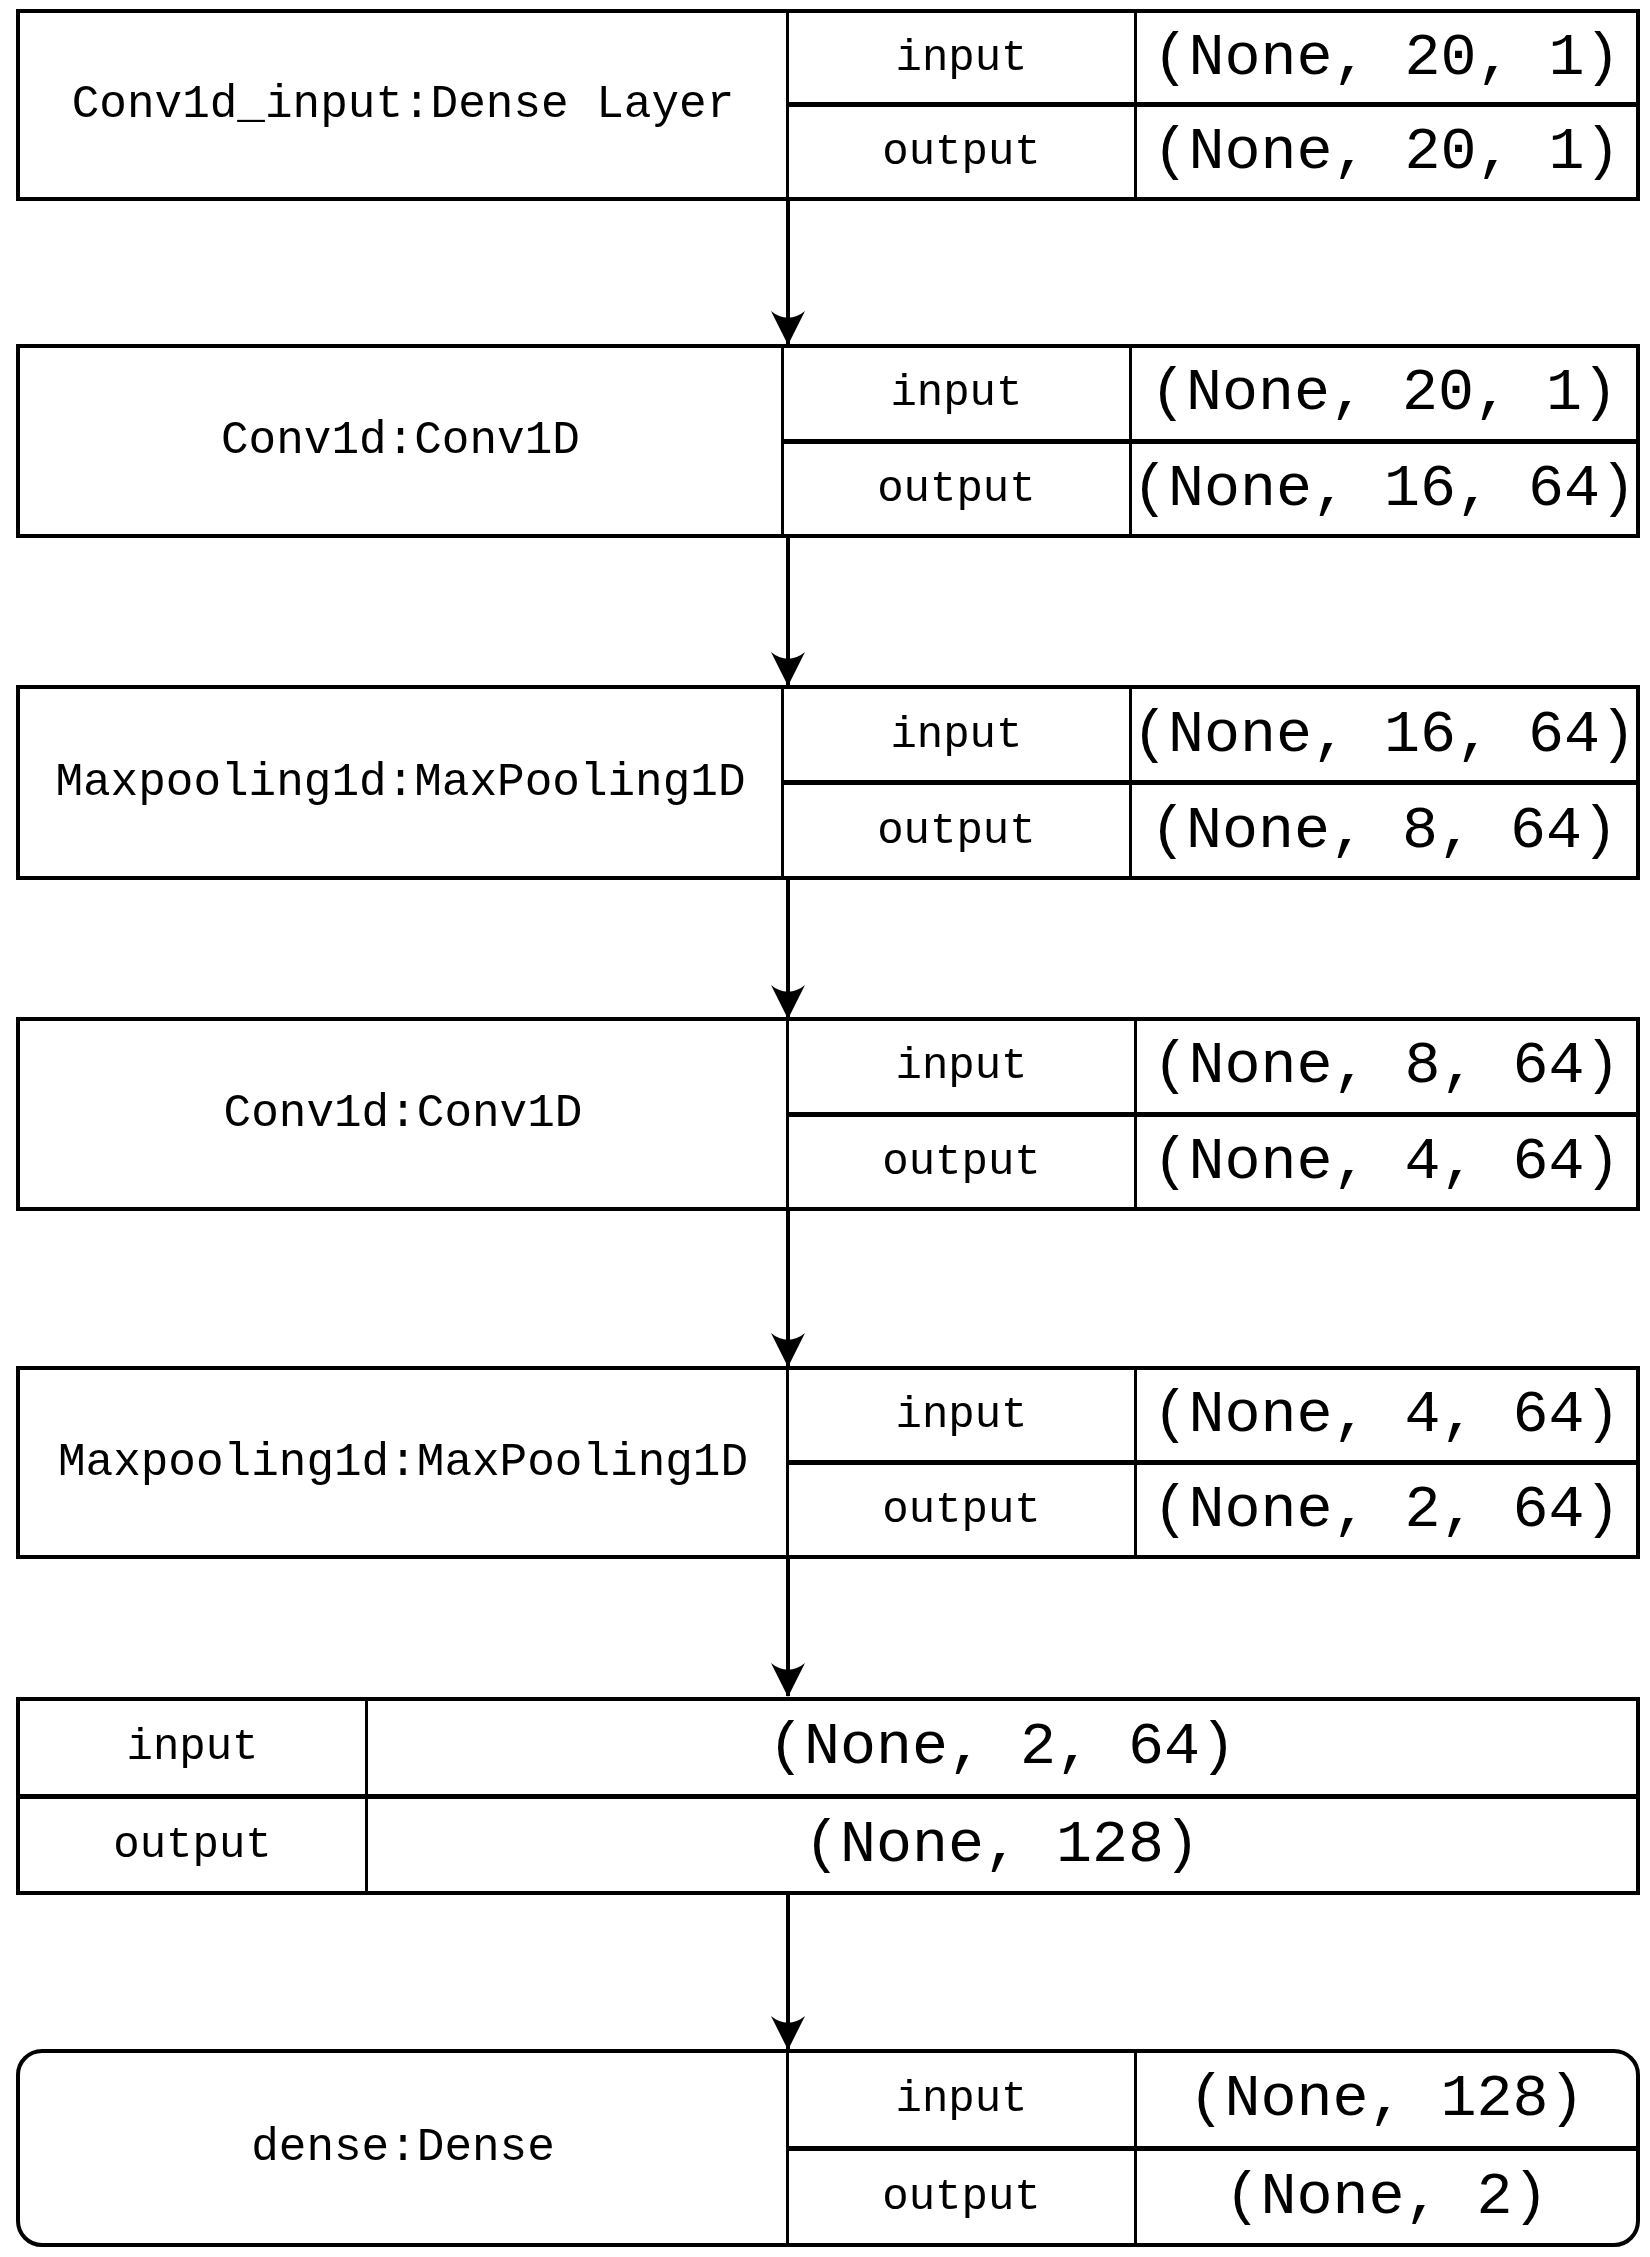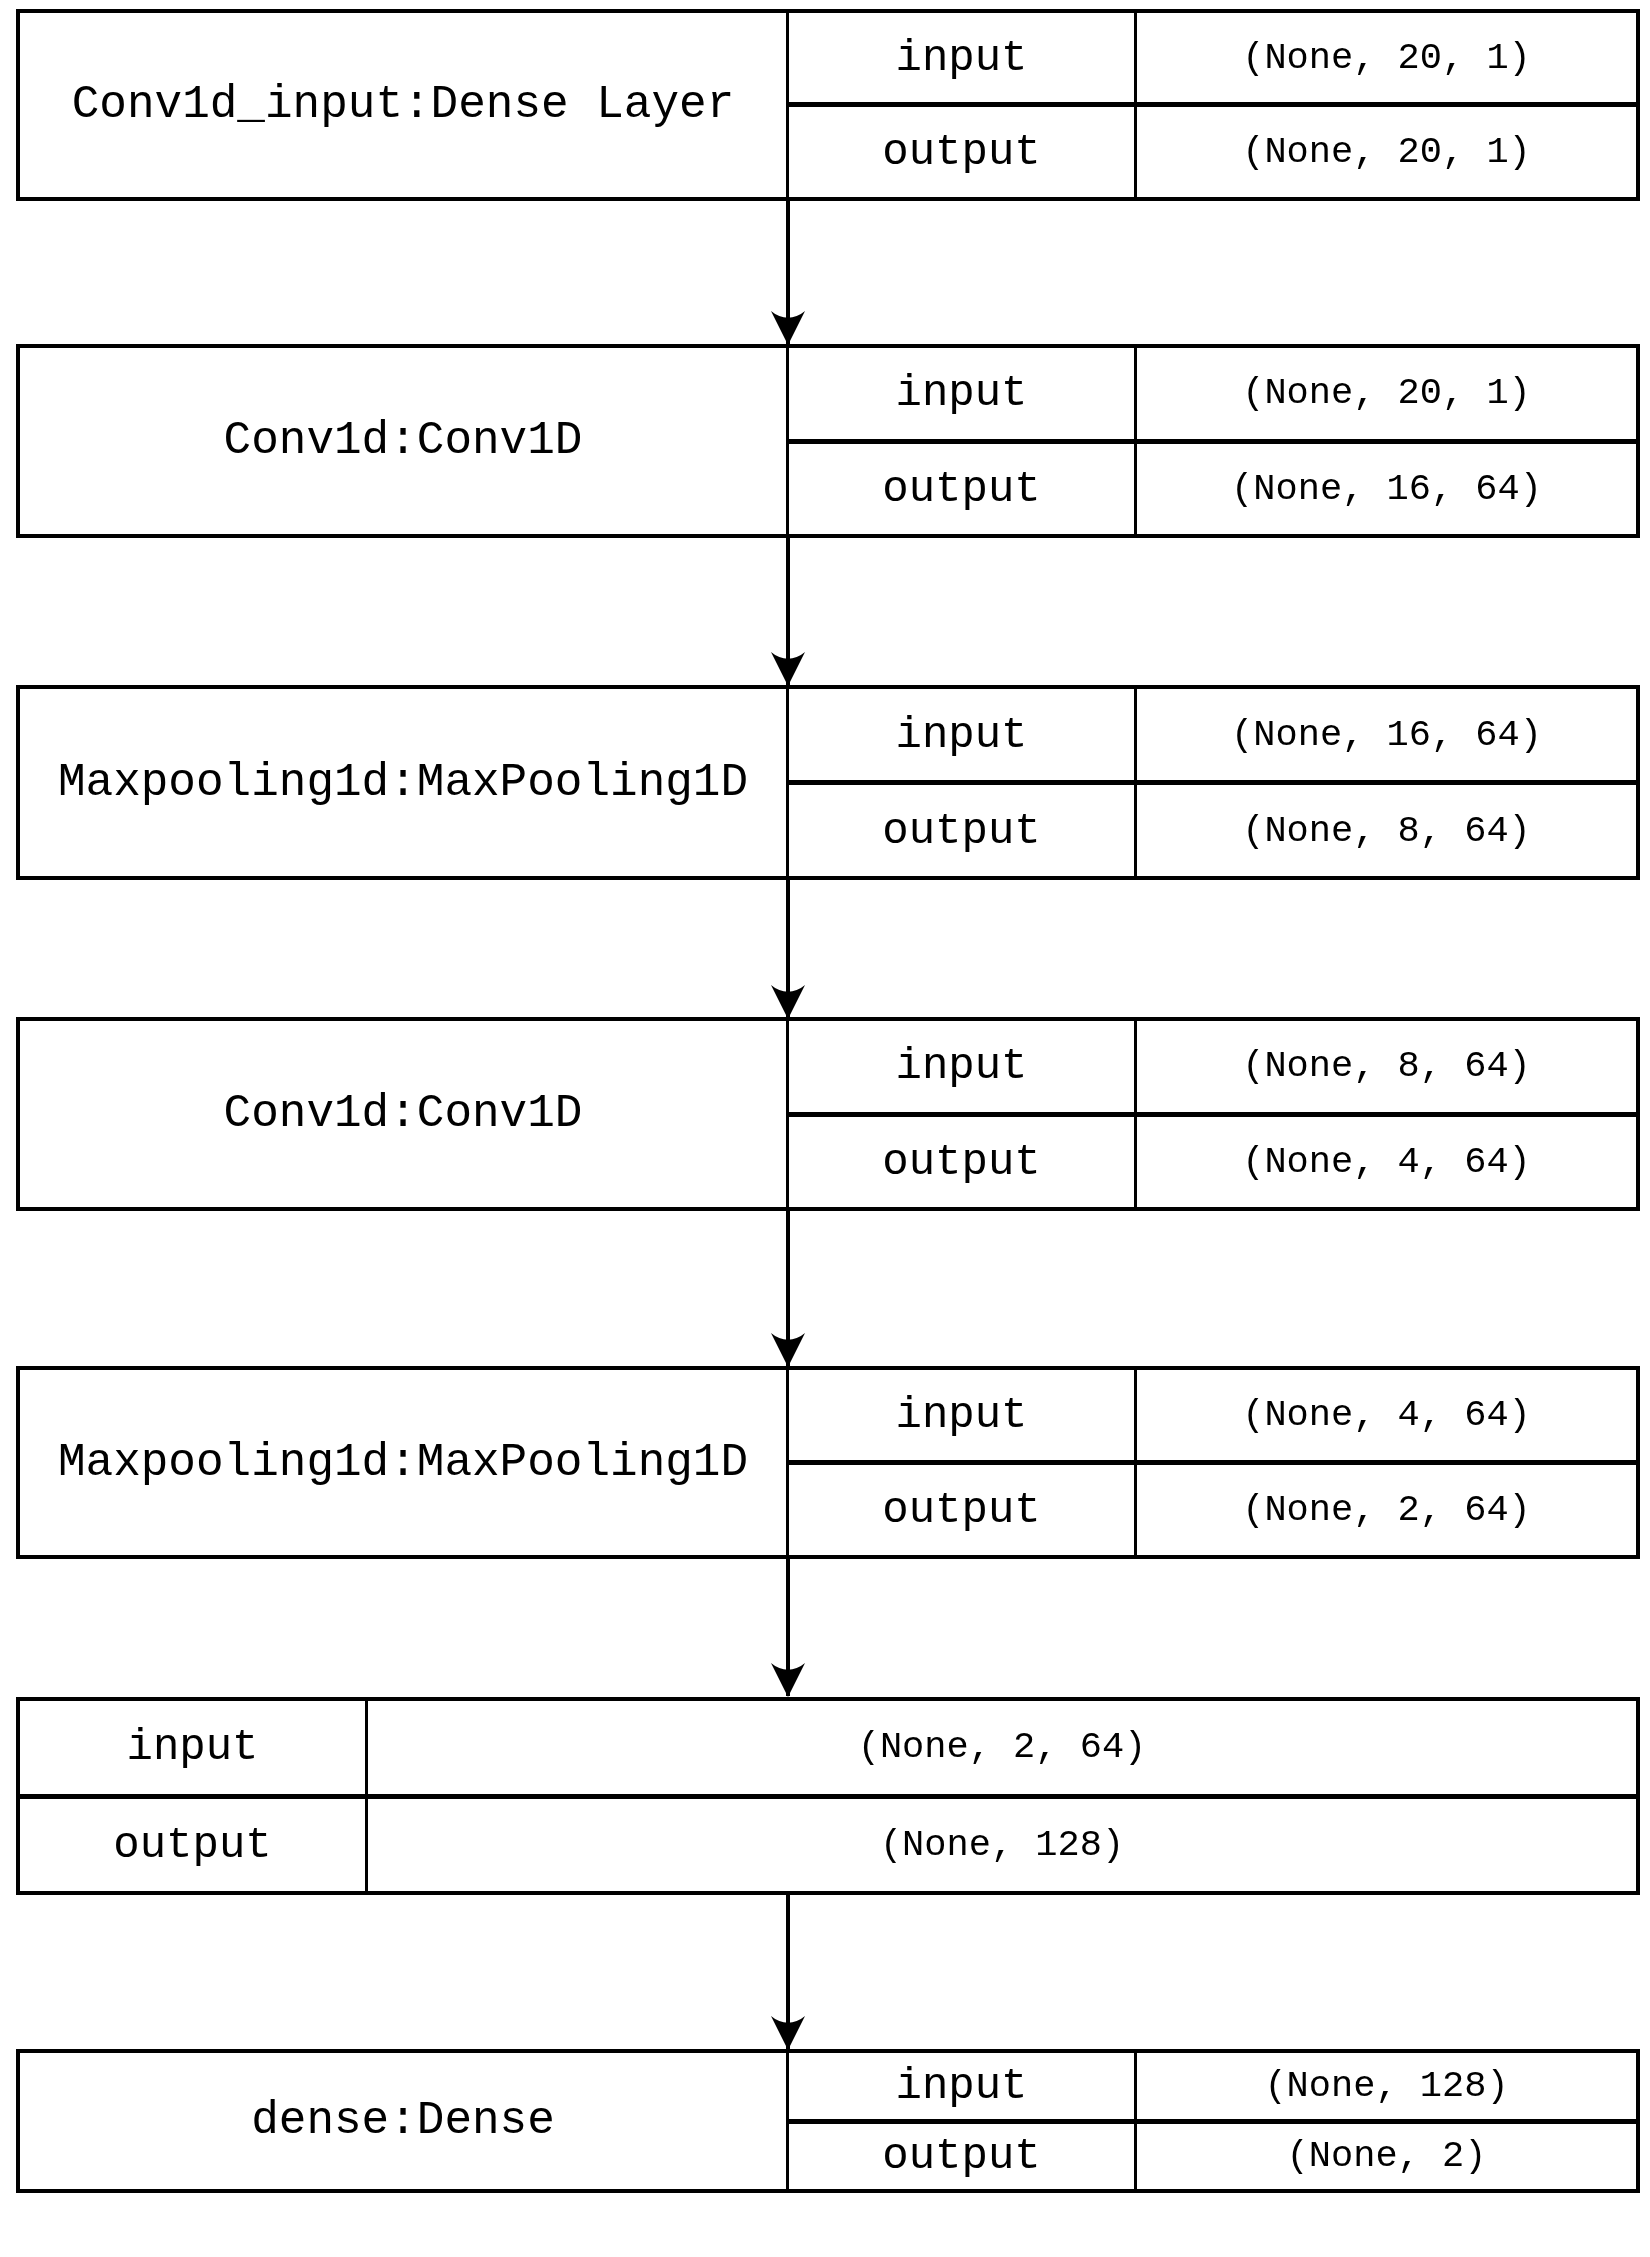--- a/index.html
+++ b/index.html
@@ -54,32 +54,32 @@
     display: flex;
     align-items: center;
     justify-content: center;
     font-size: 44px;
   }
   .io-shape {
     flex: 1;
     display: flex;
     align-items: center;
     justify-content: center;
-    font-size: 37px;
+    font-size: 60px;
     white-space: nowrap;
   }
 
   
   .b0 { top: 8.8px;   height: 192px; }
   .b1 { top: 344px;  height: 194px; }
   .b2 { top: 685px;  height: 195px; }
   .b3 { top: 1017px; height: 194px; }
   .b4 { top: 1366px; height: 193px; }
   .b5 { top: 1697px; height: 198px; }
-  .b6 { top: 2049px; height: 144px; }
+  .b6 { top: 2049px; height: 198px; border-radius: 26px; }
 
   
   .connector {
     position: absolute;
     left: 786px;
     width: 3.5px;
     background: #000000;
   }
   .c0 { top: 199px;  height: 145px; }
   .c1 { top: 536px;  height: 149px; }

